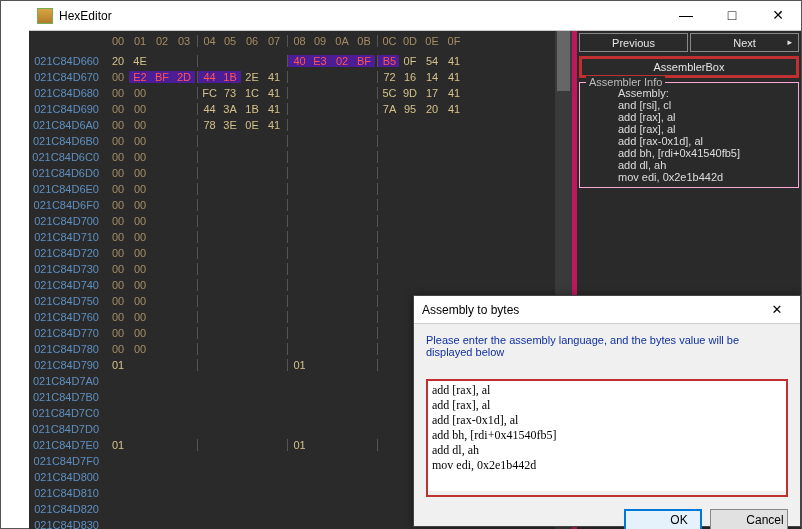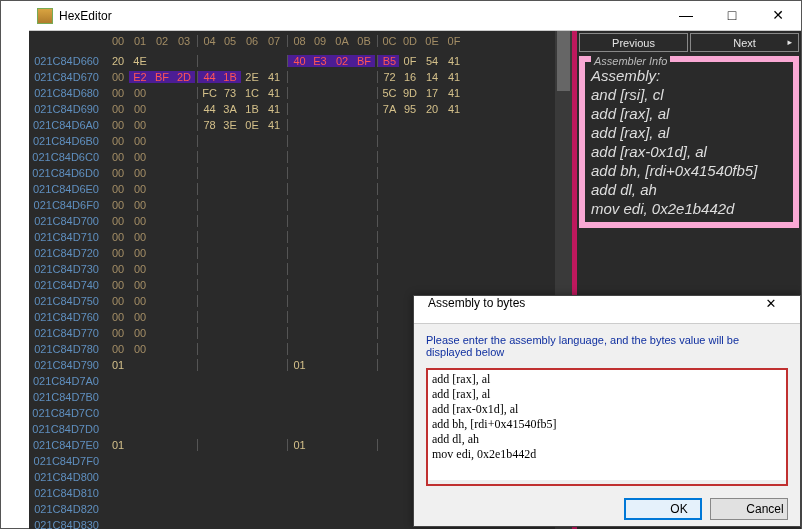--- a/index.html
+++ b/index.html
@@ -27,31 +27,31 @@
 .hlred { background: #4c1d95; color: #ff5555; }
 .hlgold { color: #d4c08a; }
 .sb { position: absolute; right: 0; top: 0; width: 17px; height: 100%; background: #3a3a3a; }
 .sb .th { position: absolute; top: 0; left: 2px; width: 13px; height: 60px; background: #666; }
 
 .rpanel { width: 224px; background: #2a2a2a; display: flex; flex-direction: column; font-family: Consolas, monospace; }
 .navbtns { display: flex; gap: 2px; padding: 2px; }
 .navbtns button { flex: 1; background: #2a2a2a; color: #e5e5e5; border: 1px solid #888; font-size: 11px; height: 19px; cursor: pointer; position: relative; }
 .navbtns .nx::after { content: "▸"; position: absolute; right: 6px; font-size: 9px; }
 .asmbtn { margin: 2px; height: 22px; background: #2a2a2a; color: #e5e5e5; border: 3px solid #c03030; font-size: 11px; cursor: pointer; }
-.asmbox { margin: 2px; border: 6px solid #f9a8d4; padding: 4px 6px; position: relative; font-style: italic; }
+.asmbox { margin: 2px; border: 1px solid #f9a8d4; padding: 4px 6px; position: relative; }
 .asmbox .lgd { position: absolute; top: -7px; left: 6px; background: #2a2a2a; padding: 0 3px; font-size: 11px; color: #bbb; }
-.asmbox .txt { font-size: 15px; color: #ddd; white-space: pre; line-height: 19px; }
+.asmbox .txt { font-size: 11px; color: #ddd; white-space: pre; line-height: 12px; margin-left: 32px; }
 .hexout { margin: 4px 2px; border: 2px solid #c03030; padding: 4px 6px; font-size: 11px; color: #ddd; white-space: pre; line-height: 14px; }
 
 .modal { position: absolute; left: 413px; top: 295px; width: 388px; height: 232px; background: #f0f0f0; border: 1px solid #444; box-shadow: 0 0 8px rgba(0,0,0,.4); z-index: 10; }
-.modal .mtb { height: 28px; background: #fff; display: flex; padding: 0 14px; border-bottom: 1px solid #ccc; }
+.modal .mtb { height: 28px; background: #fff; display: flex; align-items: center; padding: 0 8px; border-bottom: 1px solid #ccc; }
 .modal .mtb .mt { font-size: 12px; flex: 1; }
 .modal .mtb .mx { width: 30px; text-align: center; cursor: pointer; font-size: 13px; }
 .modal .mbody { padding: 10px 12px 8px 12px; }
-.modal .prompt { font-size: 11px; color: #1030a0; margin-bottom: 10px; }
+.modal .prompt { font-size: 11px; color: #1030a0; margin-bottom: 21px; }
 .modal .inwrap { border: 2px solid #c03030; padding: 0; }
 .modal textarea { width: 100%; height: 110px; border: none; resize: none; font-family: "Times New Roman", serif; font-size: 12px; padding: 2px 4px; outline: none; }
 .modal .mbtns { display: flex; justify-content: flex-end; gap: 8px; padding: 4px 12px 10px 12px; }
 .modal .mbtns button { width: 78px; height: 22px; font-size: 12px; background: #e1e1e1; border: 1px solid #888; cursor: pointer; padding-left: 32px; }
 .modal .mbtns .ok { border: 2px solid #0078d7; background: #e5f1fb; }
 </style>
 </head>
 <body>
 
 <div class="win">
@@ -723,20 +723,21 @@
       <div class="sb">
           <div class="th"></div>
         </div>
     </div>
 
     <div class="rpanel">
       <div class="navbtns">
         <button>Previous</button>
         <button class="nx">Next</button>
       </div>
+      <button class="asmbtn">AssemblerBox</button>
       <div class="asmbox">
         <div class="lgd">Assembler Info</div>
         <div class="txt">Assembly:
 and [rsi], cl
 add [rax], al
 add [rax], al
 add [rax-0x1d], al
 add bh, [rdi+0x41540fb5]
 add dl, ah
 mov edi, 0x2e1b442d</div>

